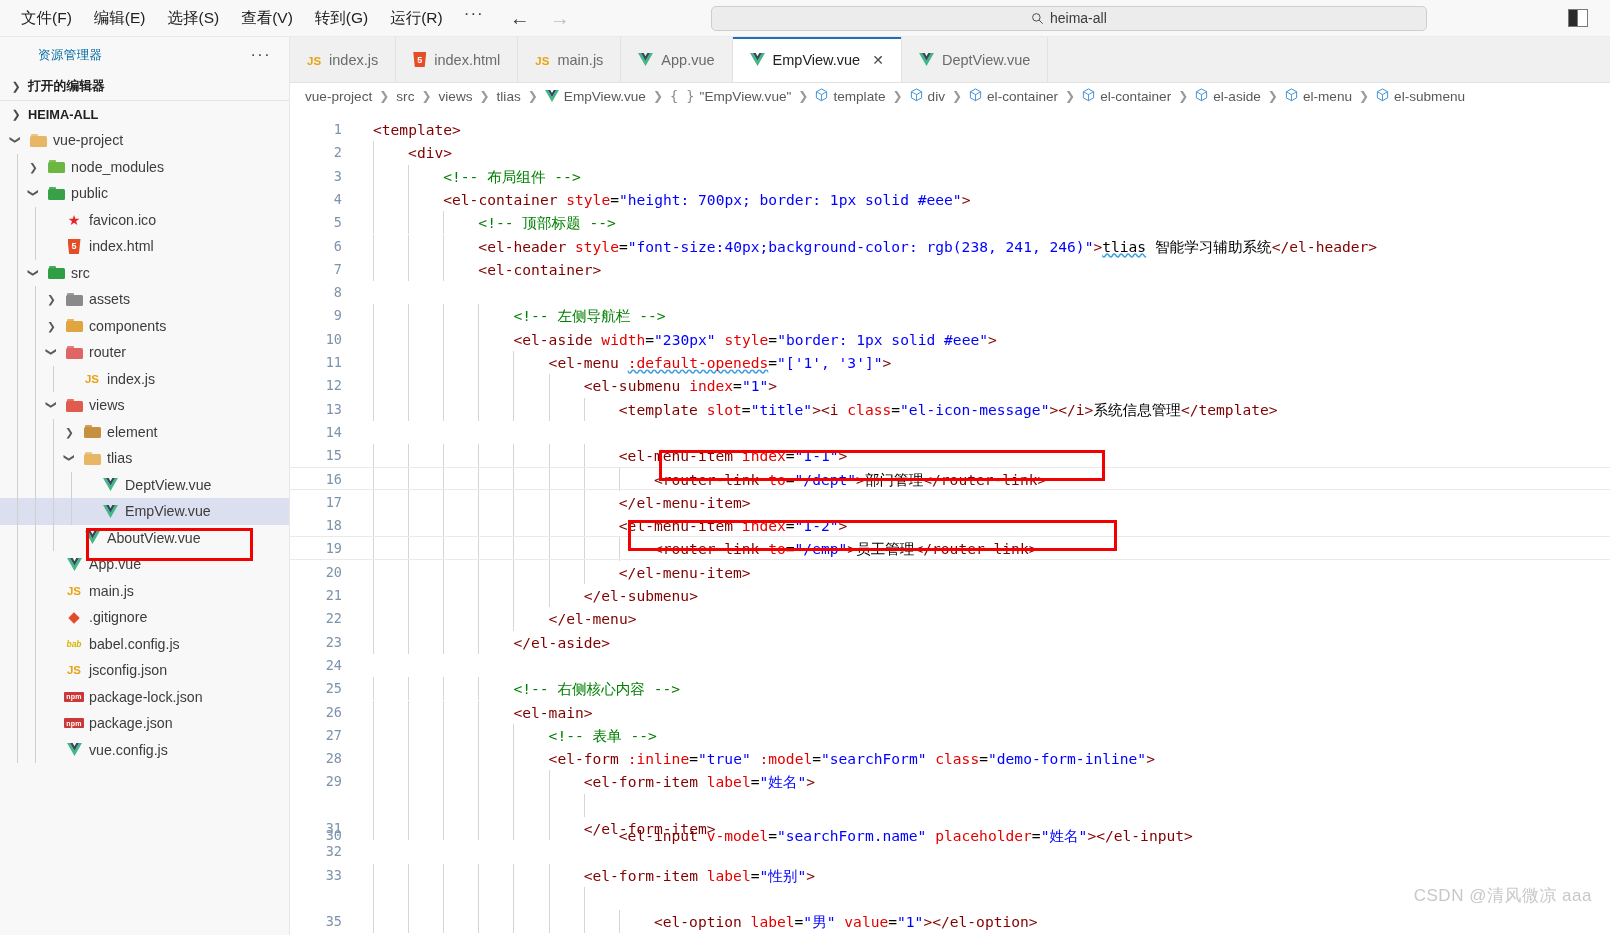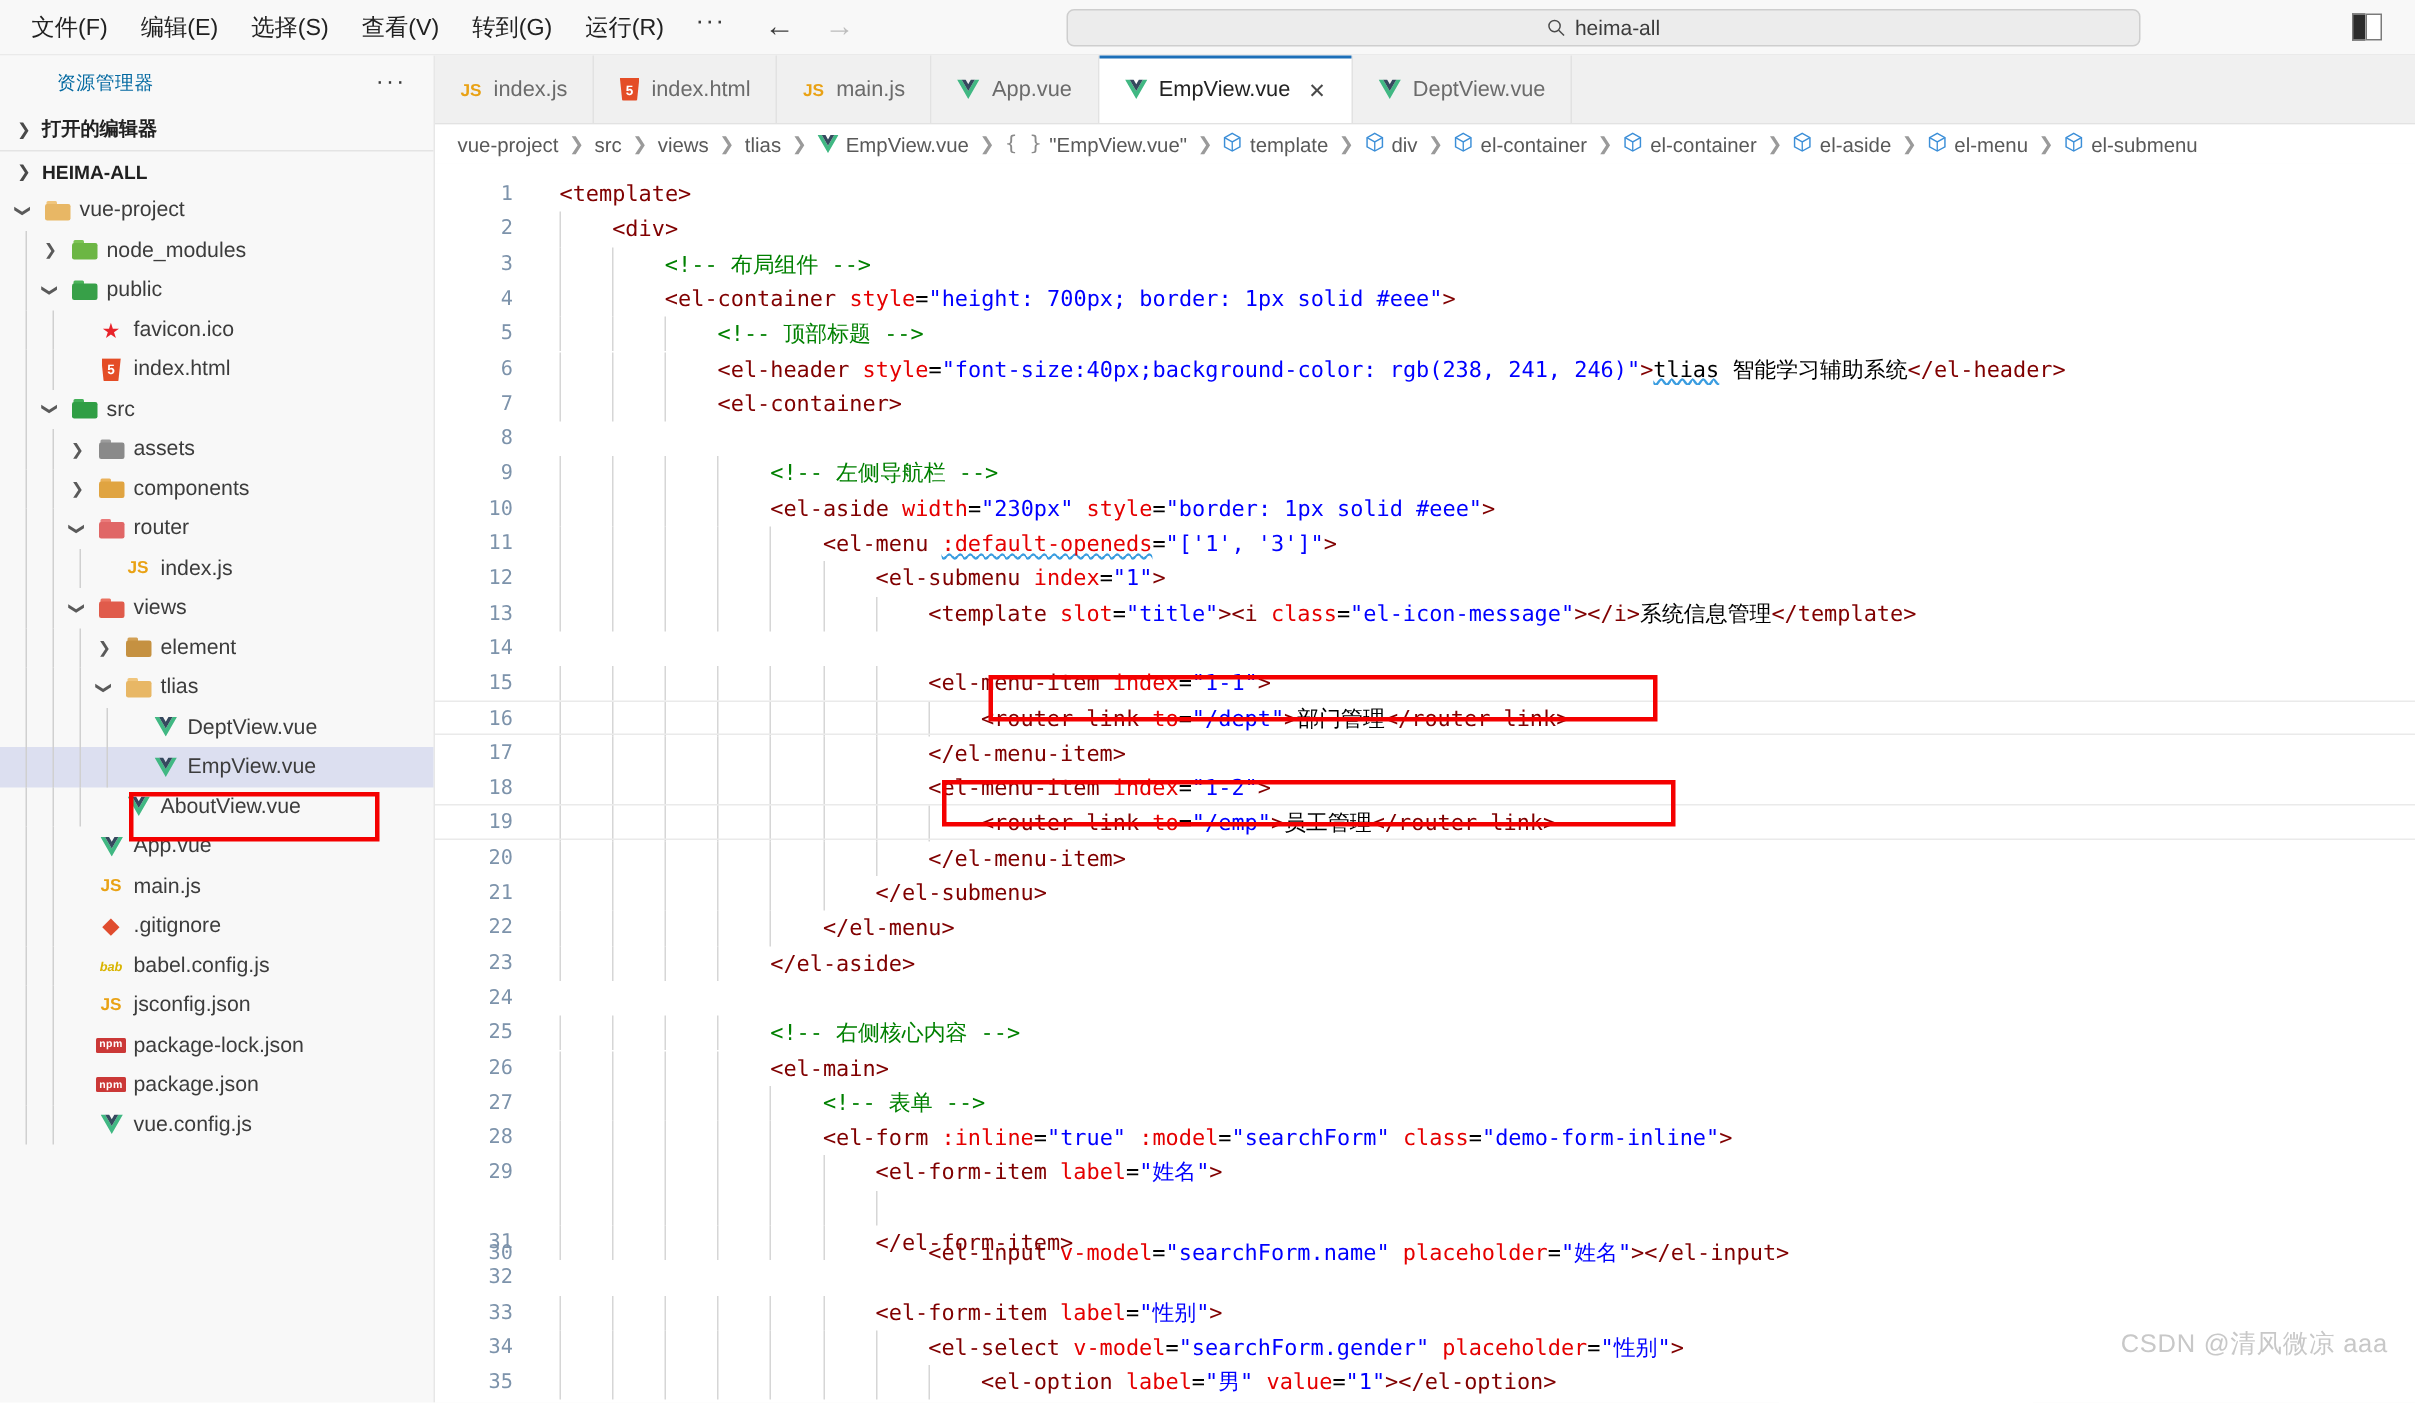--- a/index.html
+++ b/index.html
@@ -881,24 +881,20 @@
           <div class="ctext" style="left: 293.72px;"><span class="t-tag">&lt;/el-form-item&gt;</span></div>
         </div>
         <div class="cline" style="top: 731.3px;">
           <div class="lnum">32</div>
           <div class="ctext" style="left: 83px;"></div>
         </div>
         <div class="cline" style="top: 754.6px;">
           <div class="lnum">33</div>
           <div class="ctext" style="left: 293.72px;"><span class="t-tag">&lt;el-form-item </span><span class="t-attr">label</span><span class="t-pun">=</span><span class="t-val">"性别"</span><span class="t-tag">&gt;</span></div>
         </div>
-        <div class="cline" style="top: 777.9px;">
-          <div class="lnum">34</div>
-          <div class="ctext" style="left: 328.84px;"><span class="t-tag">&lt;el-select </span><span class="t-attr">v-model</span><span class="t-pun">=</span><span class="t-val">"searchForm.gender"</span><span class="t-txt"> </span><span class="t-attr">placeholder</span><span class="t-pun">=</span><span class="t-val">"性别"</span><span class="t-tag">&gt;</span></div>
-        </div>
         <div class="cline" style="top: 801.2px;">
           <div class="lnum">35</div>
           <div class="ctext" style="left: 363.96px;"><span class="t-tag">&lt;el-option </span><span class="t-attr">label</span><span class="t-pun">=</span><span class="t-val">"男"</span><span class="t-txt"> </span><span class="t-attr">value</span><span class="t-pun">=</span><span class="t-val">"1"</span><span class="t-tag">&gt;&lt;/el-option&gt;</span></div>
         </div>
       </div>
     <div class="redbox" style="left:369px; top:341px; width:446px; height:31px;"></div>
     <div class="redbox" style="left:338px; top:411px; width:489px; height:31px;"></div>
   </div>
 
   <div class="watermark">CSDN @清风微凉 aaa</div>

